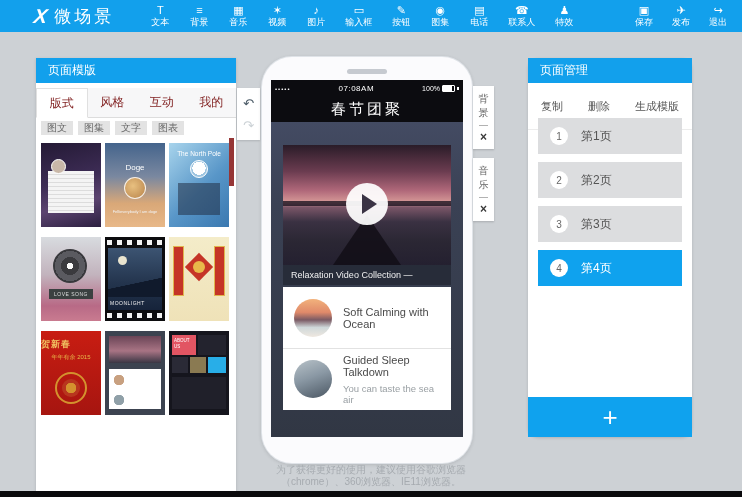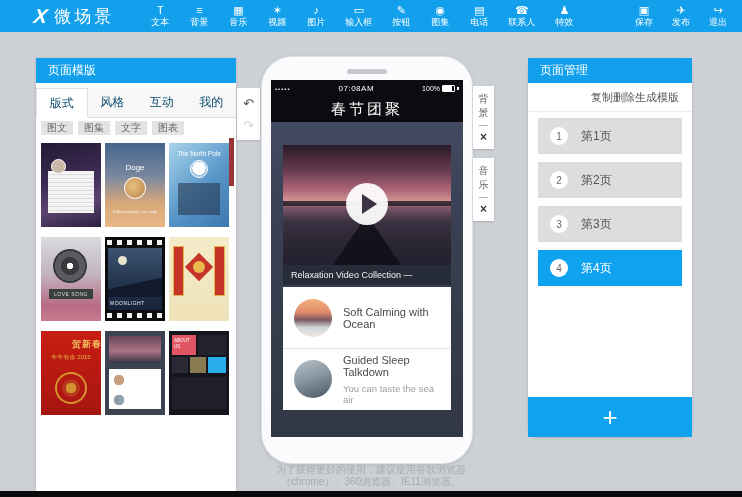--- a/index.html
+++ b/index.html
@@ -17,21 +17,21 @@
   .tool .glyph{font-size:11px;line-height:11px;height:11px;}
   .tool .tlabel{font-size:9px;line-height:9px;white-space:nowrap;}
 
   
   .panel{position:absolute;background:#fff;box-shadow:0 1px 3px rgba(0,0,0,.15);}
   .panel-header{height:25px;line-height:25px;padding-left:12px;background:#12a0ec;color:#fff;font-size:12px;}
 
   
   .left-panel{left:36px;top:58px;width:200px;height:468px;}
   .tabs{position:absolute;left:0;right:0;top:30px;height:29px;display:flex;background:#f7f7f8;border-bottom:1px solid #ddd;}
-  .tab{flex:1;text-align:center;line-height:29px;font-size:12px;color:#0c4a6e;cursor:pointer;}
+  .tab{flex:1;text-align:center;line-height:29px;font-size:12px;color:#7f1d1d;cursor:pointer;}
   .tab.active{background:#fff;border:1px solid #e0e0e0;border-bottom:1px solid #fff;margin-bottom:-1px;}
   .chips{position:absolute;left:5px;top:63px;display:flex;gap:5px;}
   .chip{background:#e3e3e3;color:#666;font-size:10px;line-height:10px;padding:2px 6px;cursor:pointer;}
   .grid{position:absolute;left:5px;top:85px;display:grid;grid-template-columns:repeat(3,60px);gap:10px 4px;}
   .thumb{position:relative;width:60px;height:84px;overflow:hidden;cursor:pointer;background:#888;}
   .scroll-thumb{position:absolute;right:2px;top:80px;width:5px;height:48px;background:#963636;}
 
   
   .thumb .art{position:absolute;}
   .t-title,.t-caption{position:absolute;display:block;}
@@ -55,21 +55,21 @@
   .t-moonlight .art{left:3px;right:3px;top:11px;bottom:11px;background:linear-gradient(180deg,#3c5472 0%,#24354e 55%,#16233a 100%);}
   .t-moonlight .art::before{content:"";position:absolute;left:10px;top:8px;width:9px;height:9px;border-radius:50%;background:#e9e4cf;}
   .t-moonlight .art::after{content:"";position:absolute;bottom:13px;left:0;right:0;height:24px;background:linear-gradient(168deg,rgba(0,0,0,0) 45%,#101a2c 46%);}
   .t-moonlight .t-title{bottom:15px;left:5px;color:#eee;font-size:5px;letter-spacing:.5px;z-index:2;}
   .t-cny-couplets{background:linear-gradient(180deg,#f4ecc9,#efe2b8),radial-gradient(circle at 55% 88%,#e8a05a 0 8px,rgba(0,0,0,0) 9px);}
   .t-cny-couplets::before,.t-cny-couplets::after{content:"";position:absolute;top:9px;width:9px;height:48px;background:#c53426;border:1px solid #e0b54e;}
   .t-cny-couplets::before{left:4px;} .t-cny-couplets::after{right:4px;}
   .t-cny-couplets .art{left:50%;top:20px;transform:translateX(-50%) rotate(45deg);width:20px;height:20px;background:#c53426;}
   .t-cny-couplets .art::before{content:"";position:absolute;inset:4px;border-radius:50%;background:#e8b84a;}
   .t-cny-red{background:linear-gradient(180deg,#c81d12,#a61510);}
-  .t-cny-red .t-title{top:7px;width:100%;text-align:center;color:#f0c060;font-size:9px;font-weight:bold;letter-spacing:1px;margin-left:16px;}
+  .t-cny-red .t-title{top:7px;width:100%;text-align:left;color:#f0c060;font-size:9px;font-weight:bold;letter-spacing:1px;}
   .t-cny-red .t-caption{top:22px;width:100%;text-align:center;color:#e8b84a;font-size:6px;}
   .t-cny-red .art{left:50%;top:68%;transform:translate(-50%,-50%);width:28px;height:28px;border-radius:50%;border:2px solid #d4922e;}
   .t-cny-red .art::before{content:"";position:absolute;inset:5px;border-radius:50%;background:radial-gradient(circle,#d4922e 40%,#b8361e 42%);}
   .t-video-collection{background:#3c4350;}
   .t-video-collection::before{content:"";position:absolute;top:5px;left:4px;right:4px;height:27px;background:linear-gradient(180deg,#6a4456 0%,#a87484 55%,#3a3644 100%);}
   .t-video-collection::after{content:"";position:absolute;left:4px;right:4px;top:38px;bottom:6px;
       background:radial-gradient(circle at 10px 11px,#c8a080 5px,rgba(0,0,0,0) 5.5px),
                  radial-gradient(circle at 10px 31px,#90a0a8 5px,rgba(0,0,0,0) 5.5px),
                  linear-gradient(#fff,#fff);}
   .t-metro-tiles{background:
@@ -123,22 +123,22 @@
 
   
   .layer-tab{position:absolute;left:473px;width:21px;background:#fff;box-shadow:0 1px 2px rgba(0,0,0,.18);
              display:flex;flex-direction:column;align-items:center;padding:7px 0 6px;gap:3px;}
   .lt-char{font-size:10px;line-height:11px;color:#666;}
   .lt-dash{font-size:9px;color:#888;line-height:8px;cursor:pointer;}
   .lt-x{font-size:12px;color:#3a3a3a;line-height:11px;cursor:pointer;font-weight:bold;}
 
   
   .right-panel{left:528px;top:58px;width:164px;height:379px;border-radius:10px;}
-  .pm-actions{position:absolute;left:0;right:0;top:25px;height:28px;display:flex;align-items:center;justify-content:flex-end;
-              padding:0 13px;border-bottom:1px solid #ececec;}
+  .pm-actions{position:absolute;left:0;right:0;top:25px;height:28px;display:flex;align-items:center;justify-content:space-between;
+              padding:9px 13px;border-bottom:1px solid #ececec;}
   .pm-action{font-size:11px;color:#555;cursor:pointer;}
   .pages{position:absolute;left:0;right:0;top:60px;}
   .page-item{height:36px;margin:0 10px 8px;background:#dcdddf;display:flex;align-items:center;gap:13px;padding:0 12px;
              font-size:12px;color:#555;cursor:pointer;}
   .page-num{width:18px;height:18px;border-radius:50%;background:#fff;color:#666;font-size:10px;display:flex;align-items:center;justify-content:center;flex:none;}
   .page-item.active{background:#0fa2ee;color:#fff;}
   .add-page{position:absolute;left:0;right:0;bottom:0;height:40px;background:#0fa2ee;color:#fff;border:none;
             font-size:26px;font-weight:300;line-height:38px;cursor:pointer;font-family:inherit;}
 
   

